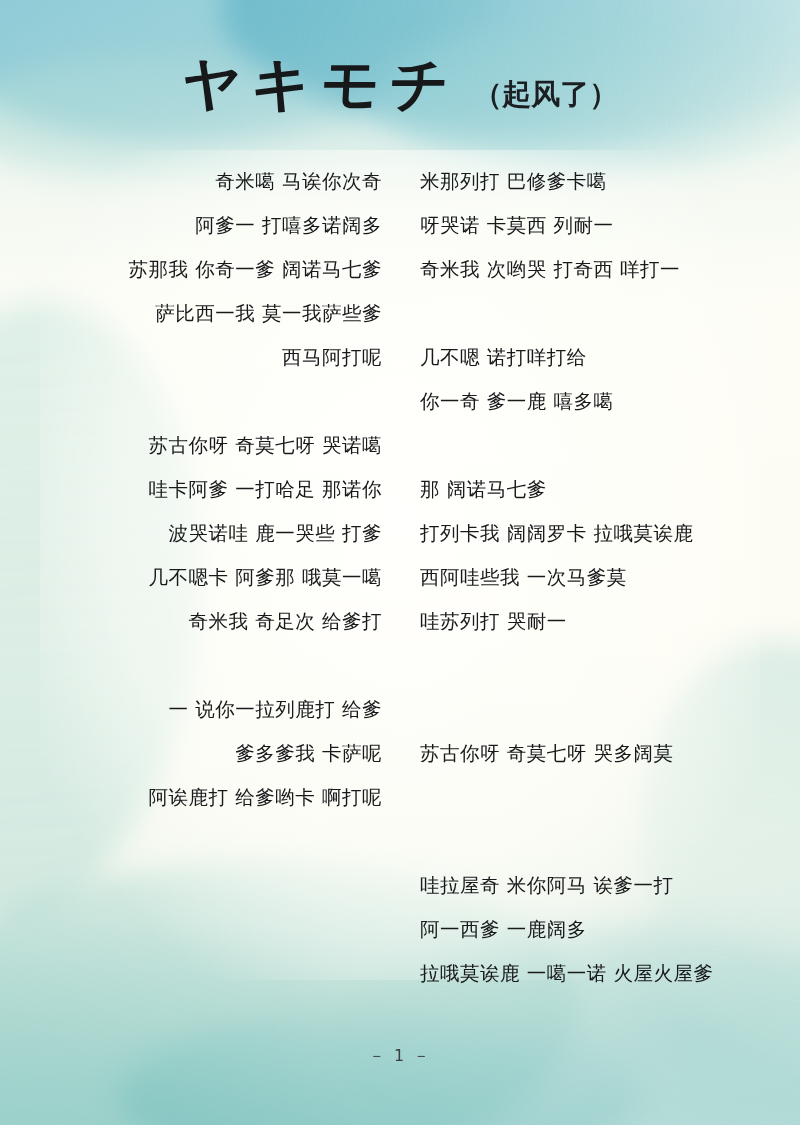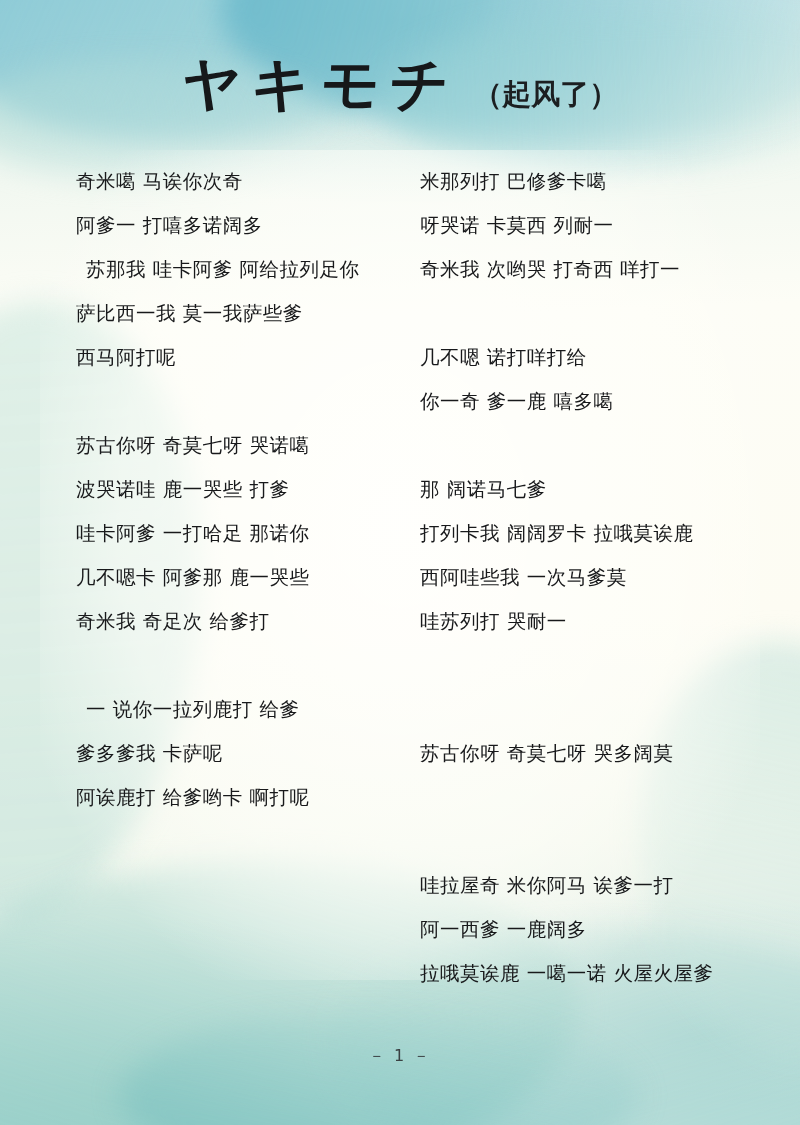--- a/index.html
+++ b/index.html
@@ -139,20 +139,21 @@
     letter-spacing: 0.5px;
     height: 44px;
     line-height: 44px;
     white-space: pre;
   }
   .line.blank {
     color: transparent;
   }
   .col-left .line {
     padding-left: 6px;
+    text-align: right;
   }
   .col-left .line.indent {
     padding-left: 16px;
   }
   .col-right .line {
     padding-left: 2px;
   }
 
   .page-number {
     position: absolute;
@@ -182,28 +183,28 @@
   <div class="paper-sheen"></div>
 
   <div class="title-block">
     <span class="title-main">ヤキモチ</span><span class="title-sub">（起风了）</span>
   </div>
 
   <div class="lyrics">
     <div class="col col-left">
       <div class="line">奇米噶 马诶你次奇</div>
       <div class="line">阿爹一 打嘻多诺阔多</div>
-      <div class="line indent">苏那我 哇卡阿爹 阿给拉列足你</div>
+      <div class="line indent">苏那我 你奇一爹 阔诺马七爹</div>
       <div class="line">萨比西一我 莫一我萨些爹</div>
       <div class="line">西马阿打呢</div>
       <div class="line blank"></div>
       <div class="line">苏古你呀 奇莫七呀 哭诺噶</div>
+      <div class="line">哇卡阿爹 一打哈足 那诺你</div>
       <div class="line">波哭诺哇 鹿一哭些 打爹</div>
-      <div class="line">哇卡阿爹 一打哈足 那诺你</div>
-      <div class="line">几不嗯卡 阿爹那 鹿一哭些</div>
+      <div class="line">几不嗯卡 阿爹那 哦莫一噶</div>
       <div class="line">奇米我 奇足次 给爹打</div>
       <div class="line blank"></div>
       <div class="line indent">一 说你一拉列鹿打 给爹</div>
       <div class="line">爹多爹我 卡萨呢</div>
       <div class="line">阿诶鹿打 给爹哟卡 啊打呢</div>
     </div>
 
     <div class="col col-right">
       <div class="line">米那列打 巴修爹卡噶</div>
       <div class="line">呀哭诺 卡莫西 列耐一</div>

